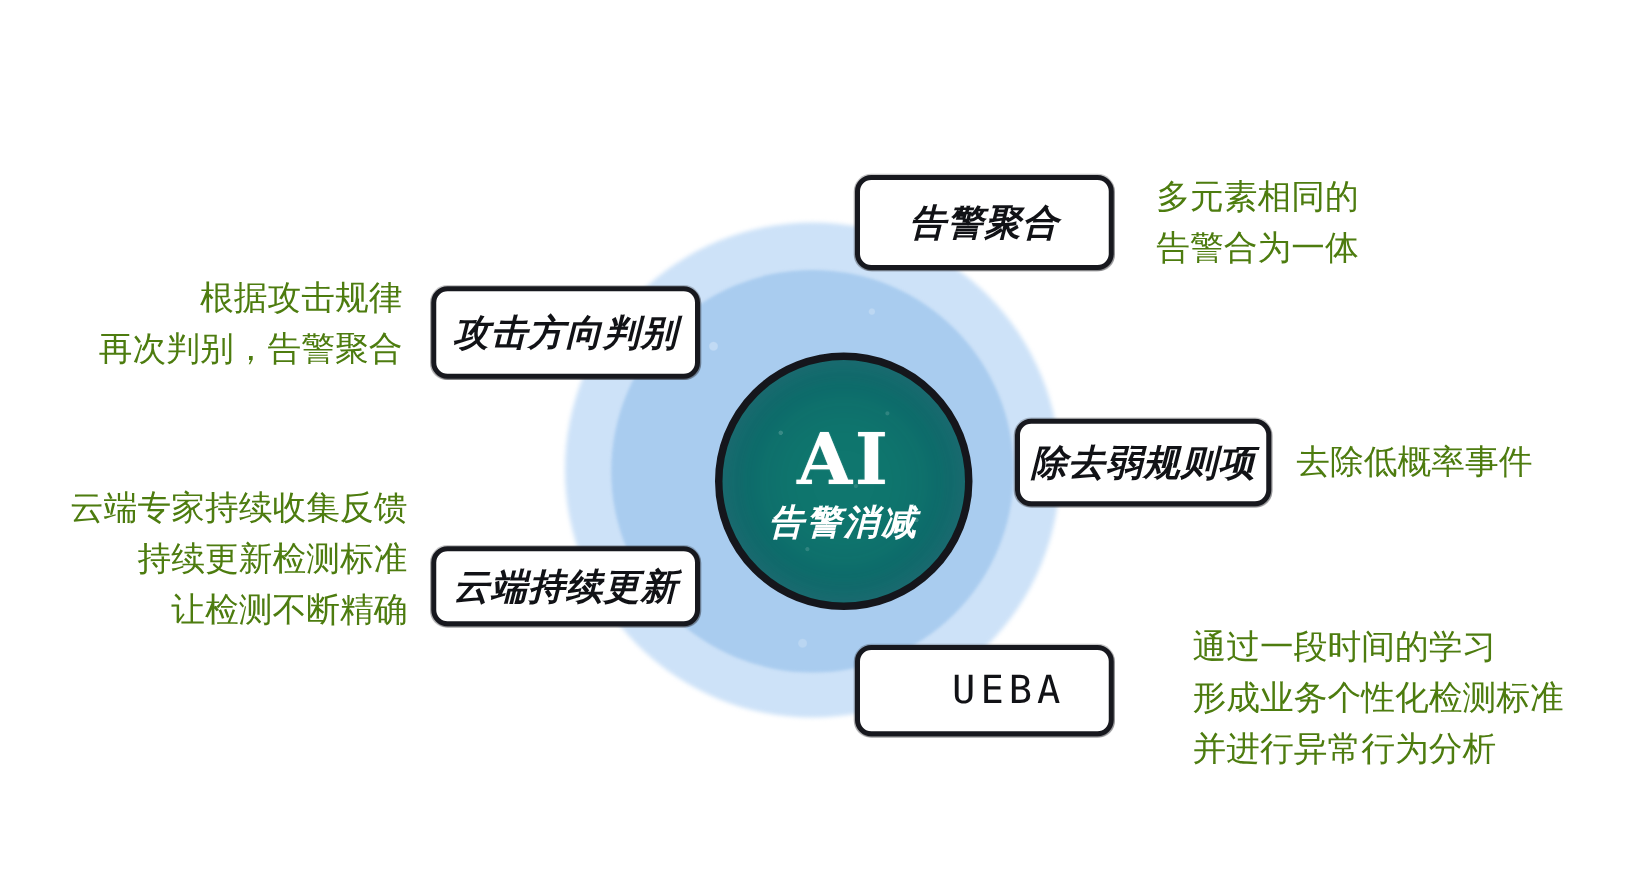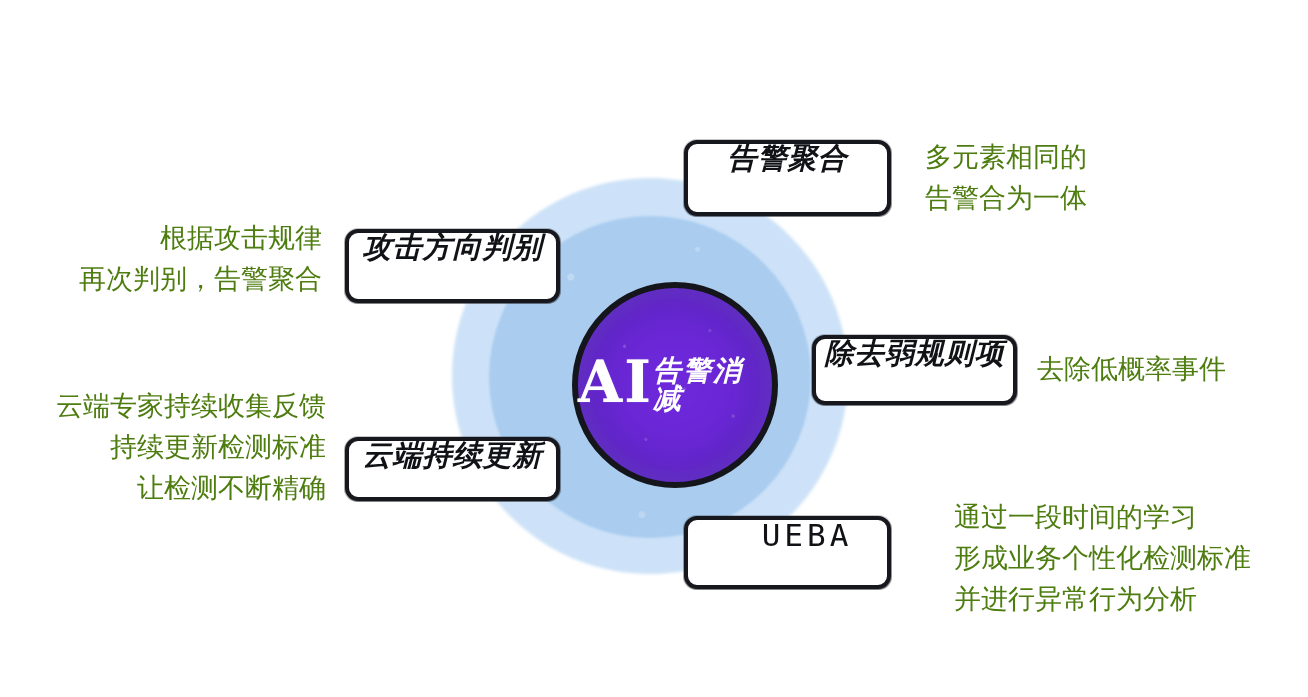--- a/index.html
+++ b/index.html
@@ -57,25 +57,25 @@
   }
 
   
   .core {
     position: absolute;
     left: 572px;
     top: 282px;
     width: 206px;
     height: 206px;
     border-radius: 50%;
-    background: #6d28d9;
+    background: #0f766e;
     border: 6px solid #15161c;
     box-sizing: border-box;
     display: flex;
-    flex-direction: row;
+    flex-direction: column;
     align-items: center;
     justify-content: center;
     box-shadow: inset 0 0 26px rgba(255,255,255,.10),
                 inset 0 0 60px rgba(10,20,80,.35);
   }
   .core::after {
     content: "";
     position: absolute;
     inset: 0;
     border-radius: 50%;
@@ -113,20 +113,21 @@
   }
 
   
   .node {
     position: absolute;
     box-sizing: border-box;
     background: #ffffff;
     border: 4px solid #17181e;
     border-radius: 13px;
     display: flex;
+    align-items: center;
     justify-content: center;
     box-shadow: 0 0 0 1px rgba(30,30,35,.25),
                 1px 1px 0 rgba(40,40,45,.30),
                 -1px 1px 0 rgba(40,40,45,.18);
   }
   .node-label {
     font-family: "DejaVu Sans", "Liberation Sans", sans-serif;
     font-weight: 700;
     color: #111216;
     font-size: 29px;

